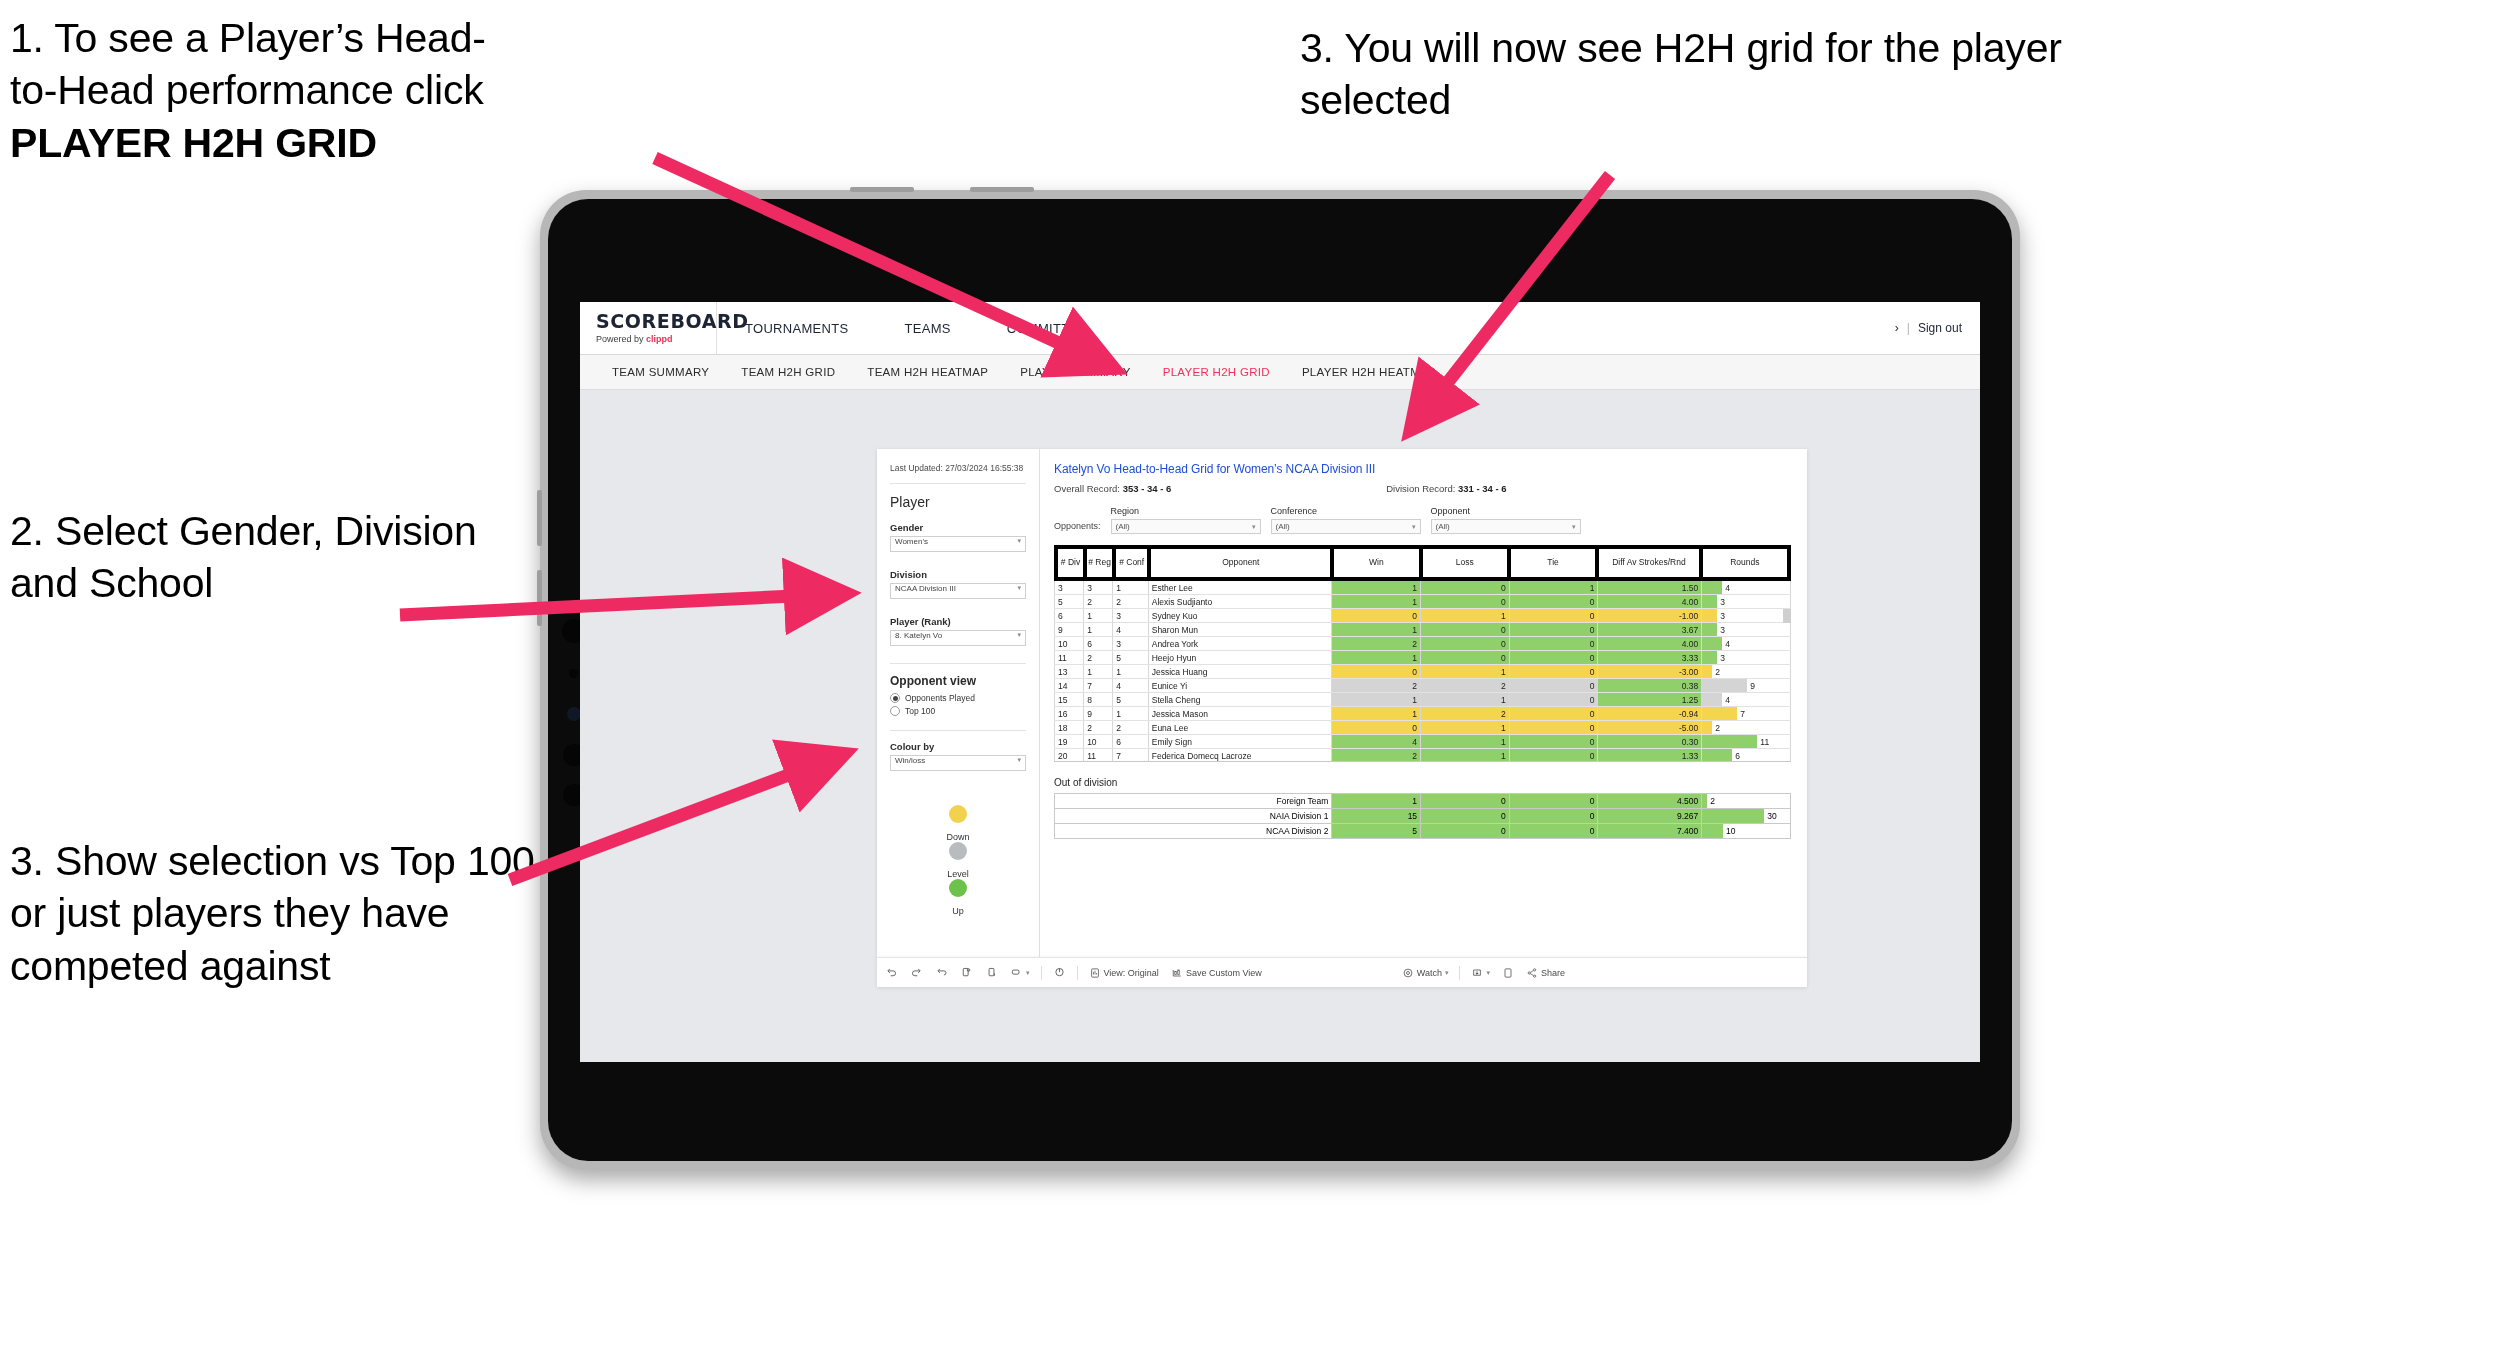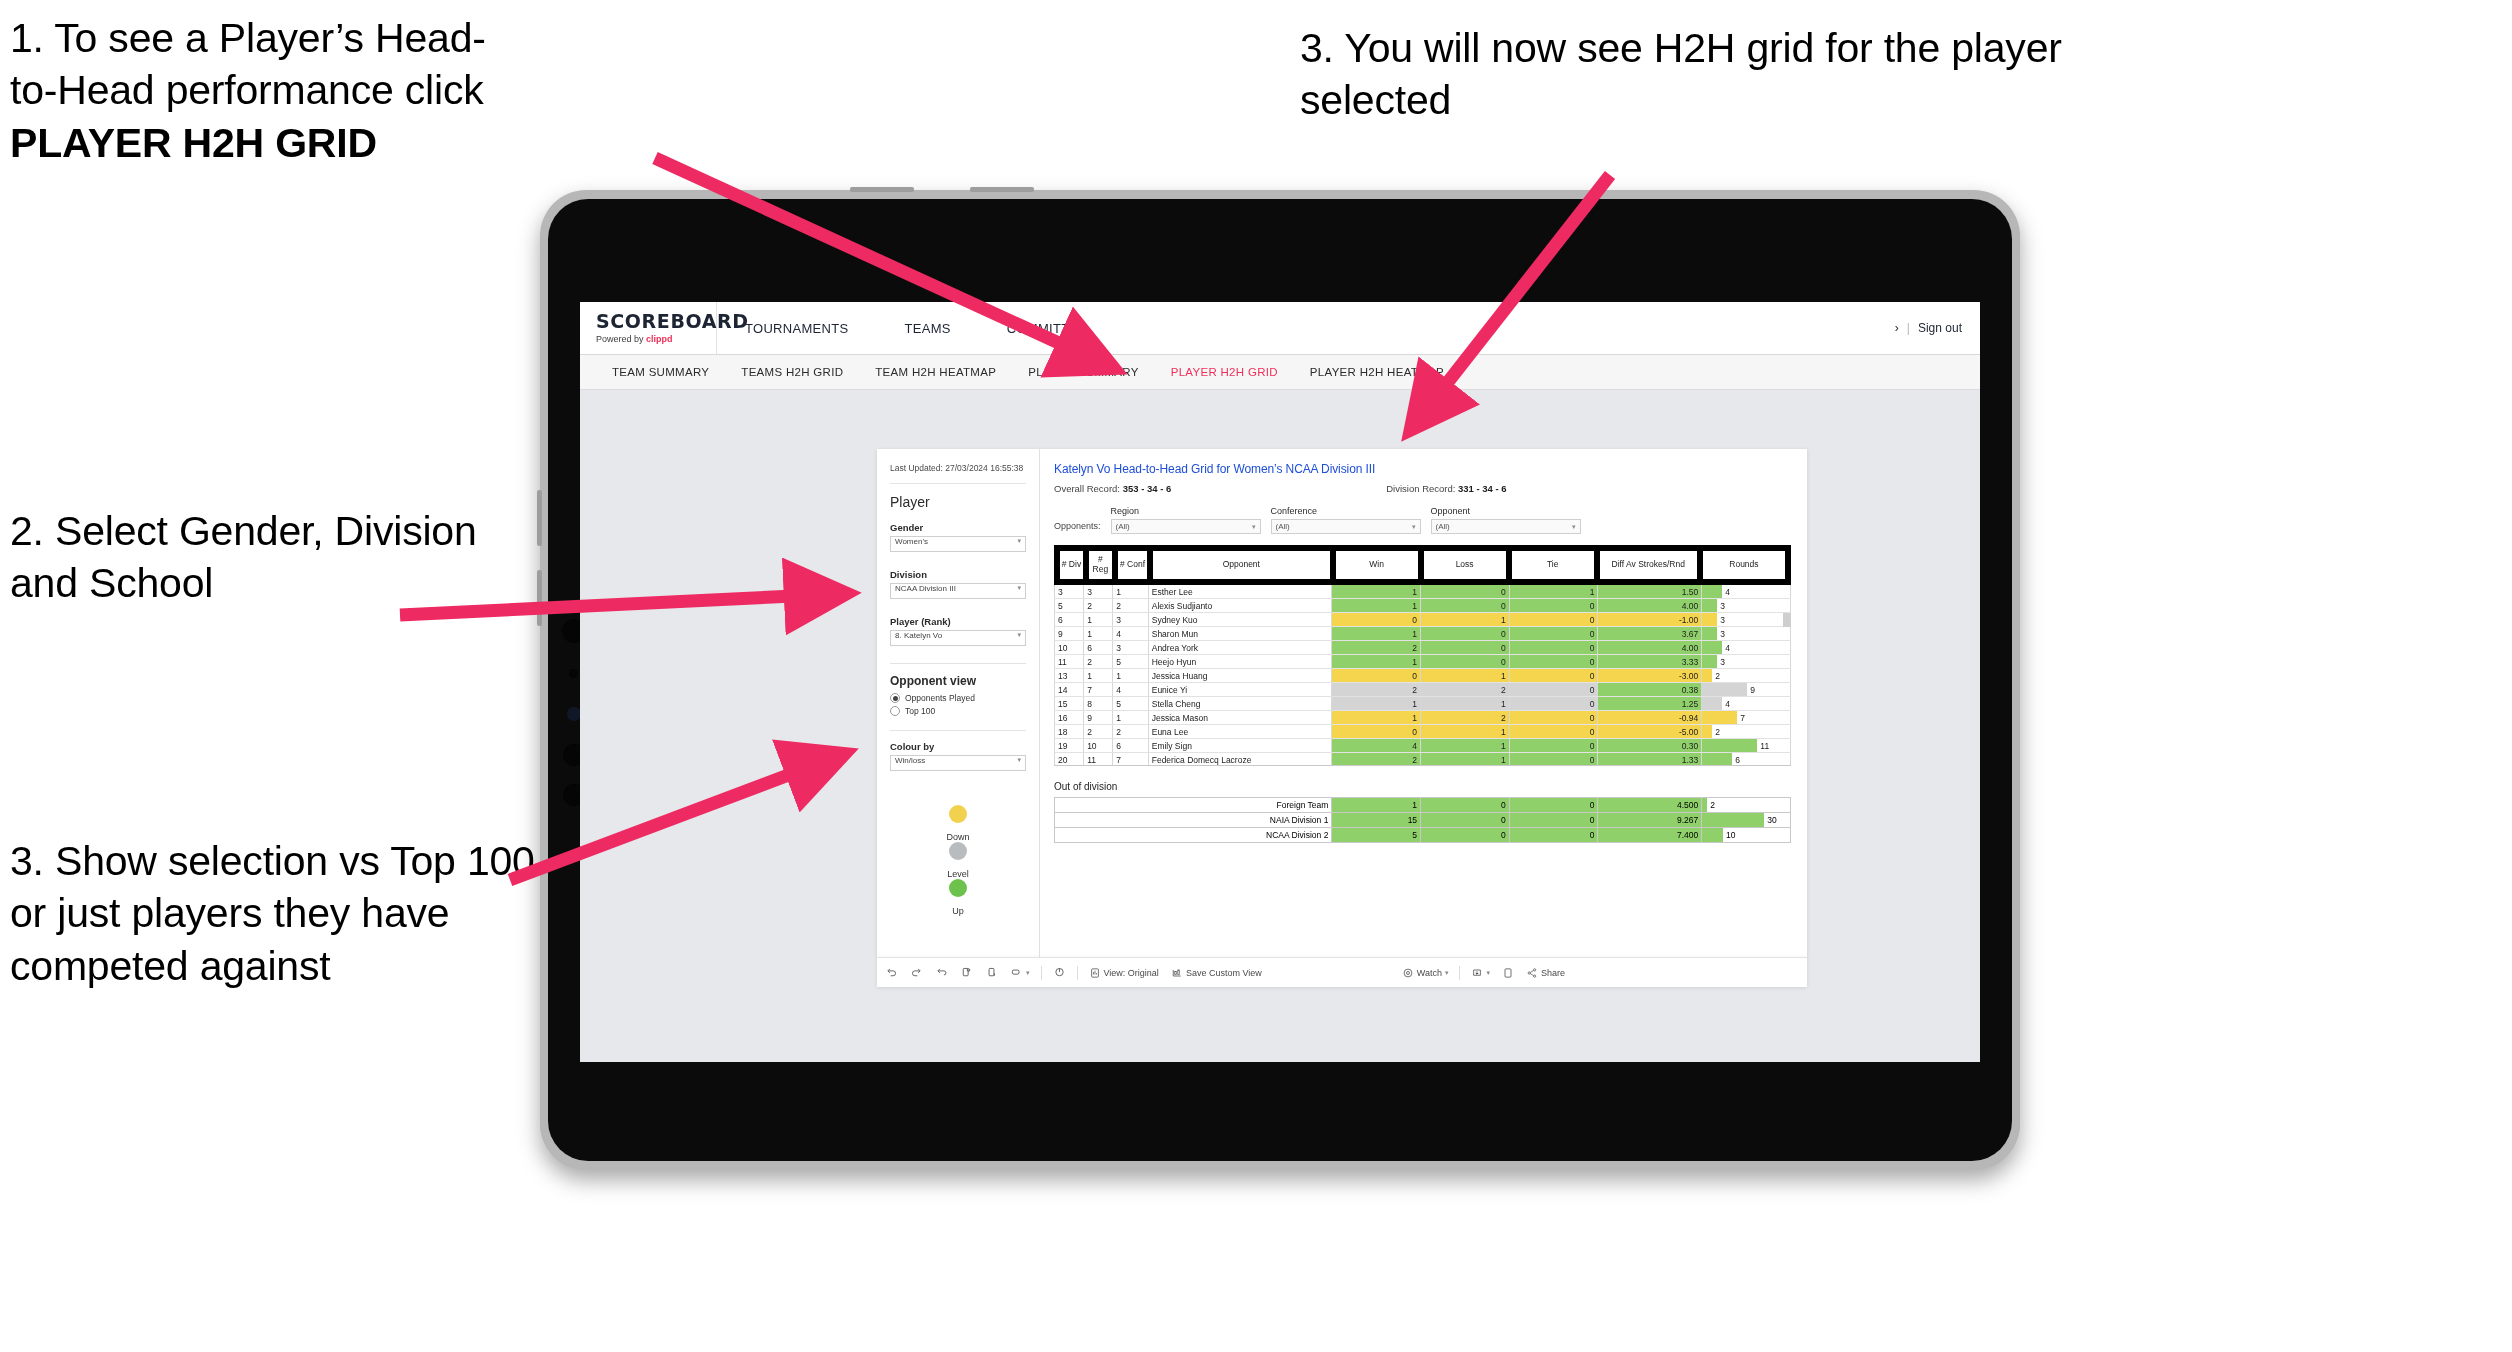--- a/index.html
+++ b/index.html
@@ -101,21 +101,21 @@
   #opp-lbl{font-size:9px;color:#444;padding-bottom:3px;}
   .filt{width:150px;}
   .filt-lbl{font-size:9px;color:#2b2b2b;margin-bottom:3px;}
   .filt-sel{height:13px;border:1px solid #cfcfcf;background:#fafafa;
     font-size:8px;color:#555;display:flex;align-items:center;padding:0 4px;
     justify-content:space-between;}
 
   
   table.grid{border-collapse:collapse;margin-top:11px;width:100%;
     table-layout:fixed;font-size:8.5px;color:#222;}
-  table.grid th{border:6px solid #000000;font-weight:400;font-size:8.5px;
+  table.grid th{border:4px solid #000000;font-weight:400;font-size:8.5px;
     color:#222;height:26px;vertical-align:middle;line-height:1.15;background:#fff;}
   table.grid td{border-left:1px solid #d7d7d7;border-right:1px solid #d7d7d7;
     border-bottom:1px solid #e2e2e2;height:13px;padding:0 3px;
     white-space:nowrap;overflow:hidden;}
   td.num{text-align:right;}
   td.idx{text-align:left;width:23px;}
   td.opp{text-align:left;}
   td.rounds{position:relative;padding:0;border-left:1px solid #d7d7d7;}
   .bar{position:absolute;left:0;top:0;bottom:0;}
   .bar-val{position:absolute;top:0;bottom:0;display:flex;align-items:center;
@@ -176,21 +176,21 @@
     <div class="topnav-item">COMMITTEE</div>
     <div id="topbar-right">
       <span>›</span>
       <span class="tb-sep">|</span>
       <span>Sign out</span>
     </div>
   </div>
 
   <div id="subnav">
     <div class="subnav-item">TEAM SUMMARY</div>
-    <div class="subnav-item">TEAMS H2H GRID</div>
+    <div class="subnav-item">TEAM H2H GRID</div>
     <div class="subnav-item">TEAM H2H HEATMAP</div>
     <div class="subnav-item">PLAYER SUMMARY</div>
     <div class="subnav-item active">PLAYER H2H GRID</div>
     <div class="subnav-item">PLAYER H2H HEATMAP</div>
   </div>
 
   <div id="card">
 
     <div id="side">
       <div class="lastupd">Last Updated: 27/03/2024 16:55:38</div>

